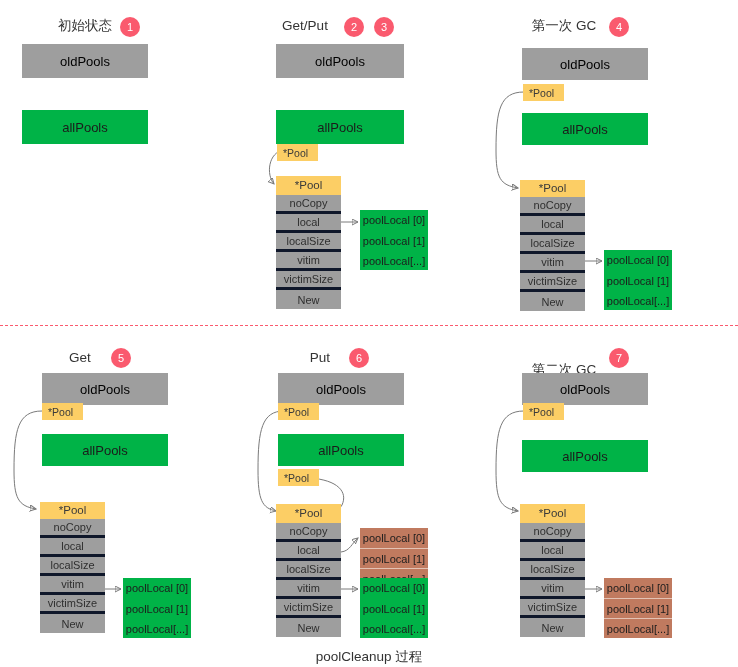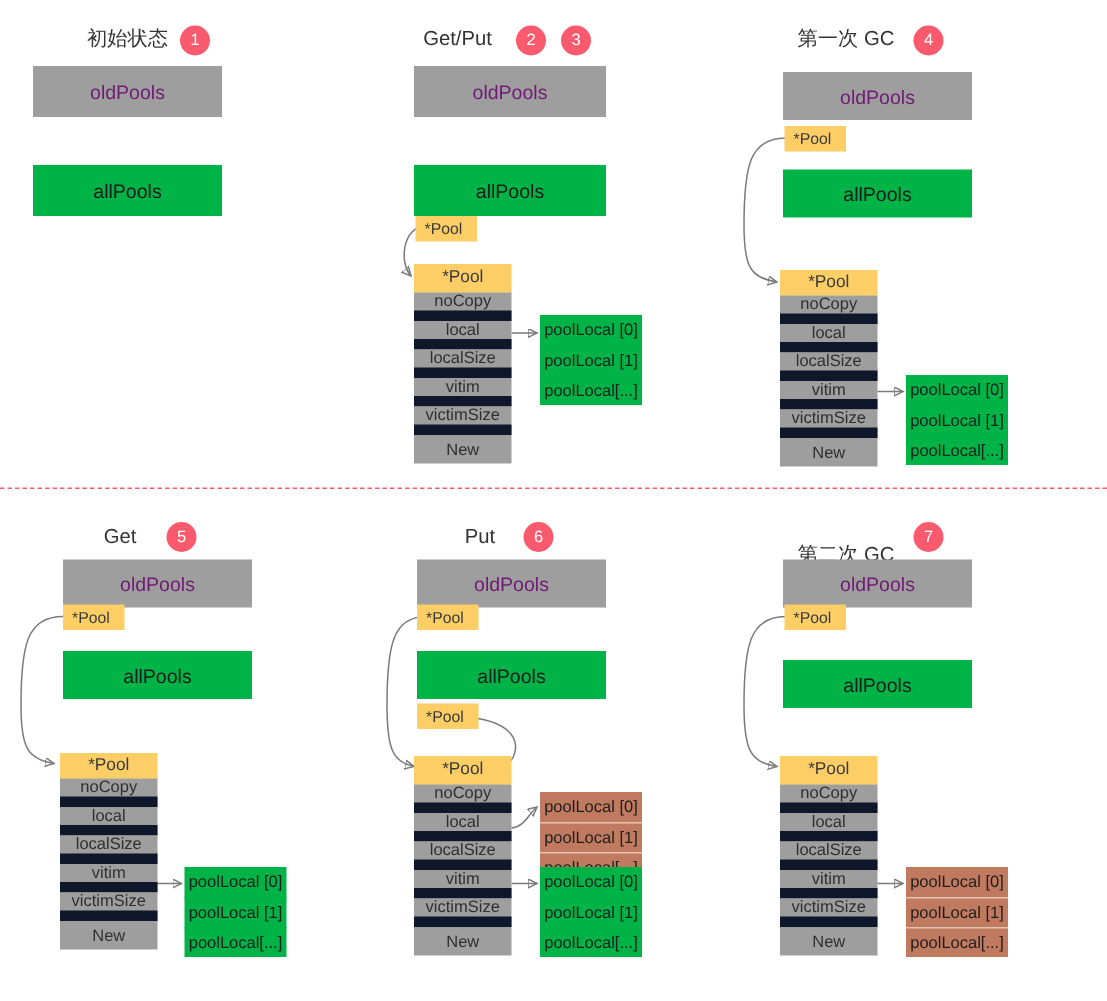--- a/index.html
+++ b/index.html
@@ -18,32 +18,32 @@
     position:absolute;width:20px;height:20px;border-radius:50%;
     background:#fa5a6e;color:#fff;font-size:11px;line-height:20px;
     text-align:center;font-weight:400;
   }
 
   .box{
     position:absolute;box-sizing:border-box;
     display:flex;align-items:center;justify-content:center;
     font-size:12.5px;white-space:nowrap;
   }
-  .box.gray{background:#9e9e9e;color:#701a75;}
+  .box.gray{background:#9e9e9e;color:#000000;}
   .box.green{background:#00b347;color:#1b1b1b;}
 
   .bigbox{font-size:13px;}
 
   
   .struct{position:absolute;box-sizing:border-box;}
   .struct .row{
     box-sizing:border-box;width:100%;
     display:flex;align-items:center;justify-content:center;
     font-size:11px;color:#2f2f2f;background:#9e9e9e;
-    border-bottom:7px solid #0f172a;
+    border-bottom:3px solid #0f172a;
   }
   .struct .row:last-child{border-bottom:none;}
   .struct .row.hdr{
     background:#fcce65;color:#3a3a3a;font-size:11.5px;
     border-bottom:1px solid #fcce65;
   }
 
   
   .plgroup{position:absolute;box-sizing:border-box;}
   .plgroup .pl{
@@ -238,14 +238,15 @@
     <div class="row" style="height:19px;">victimSize</div>
     <div class="row" style="height:19px;">New</div>
   </div>
 
   <div class="plgroup brown" style="left:604px;top:578px;width:68px;">
     <div class="pl" style="height:20px;">poolLocal [0]</div>
     <div class="pl" style="height:20px;">poolLocal [1]</div>
     <div class="pl" style="height:20px;">poolLocal[...]</div>
   </div>
 
+  <div class="caption" style="top:648px;">poolCleanup 过程</div>
 
 </div>
 
 </body></html>

